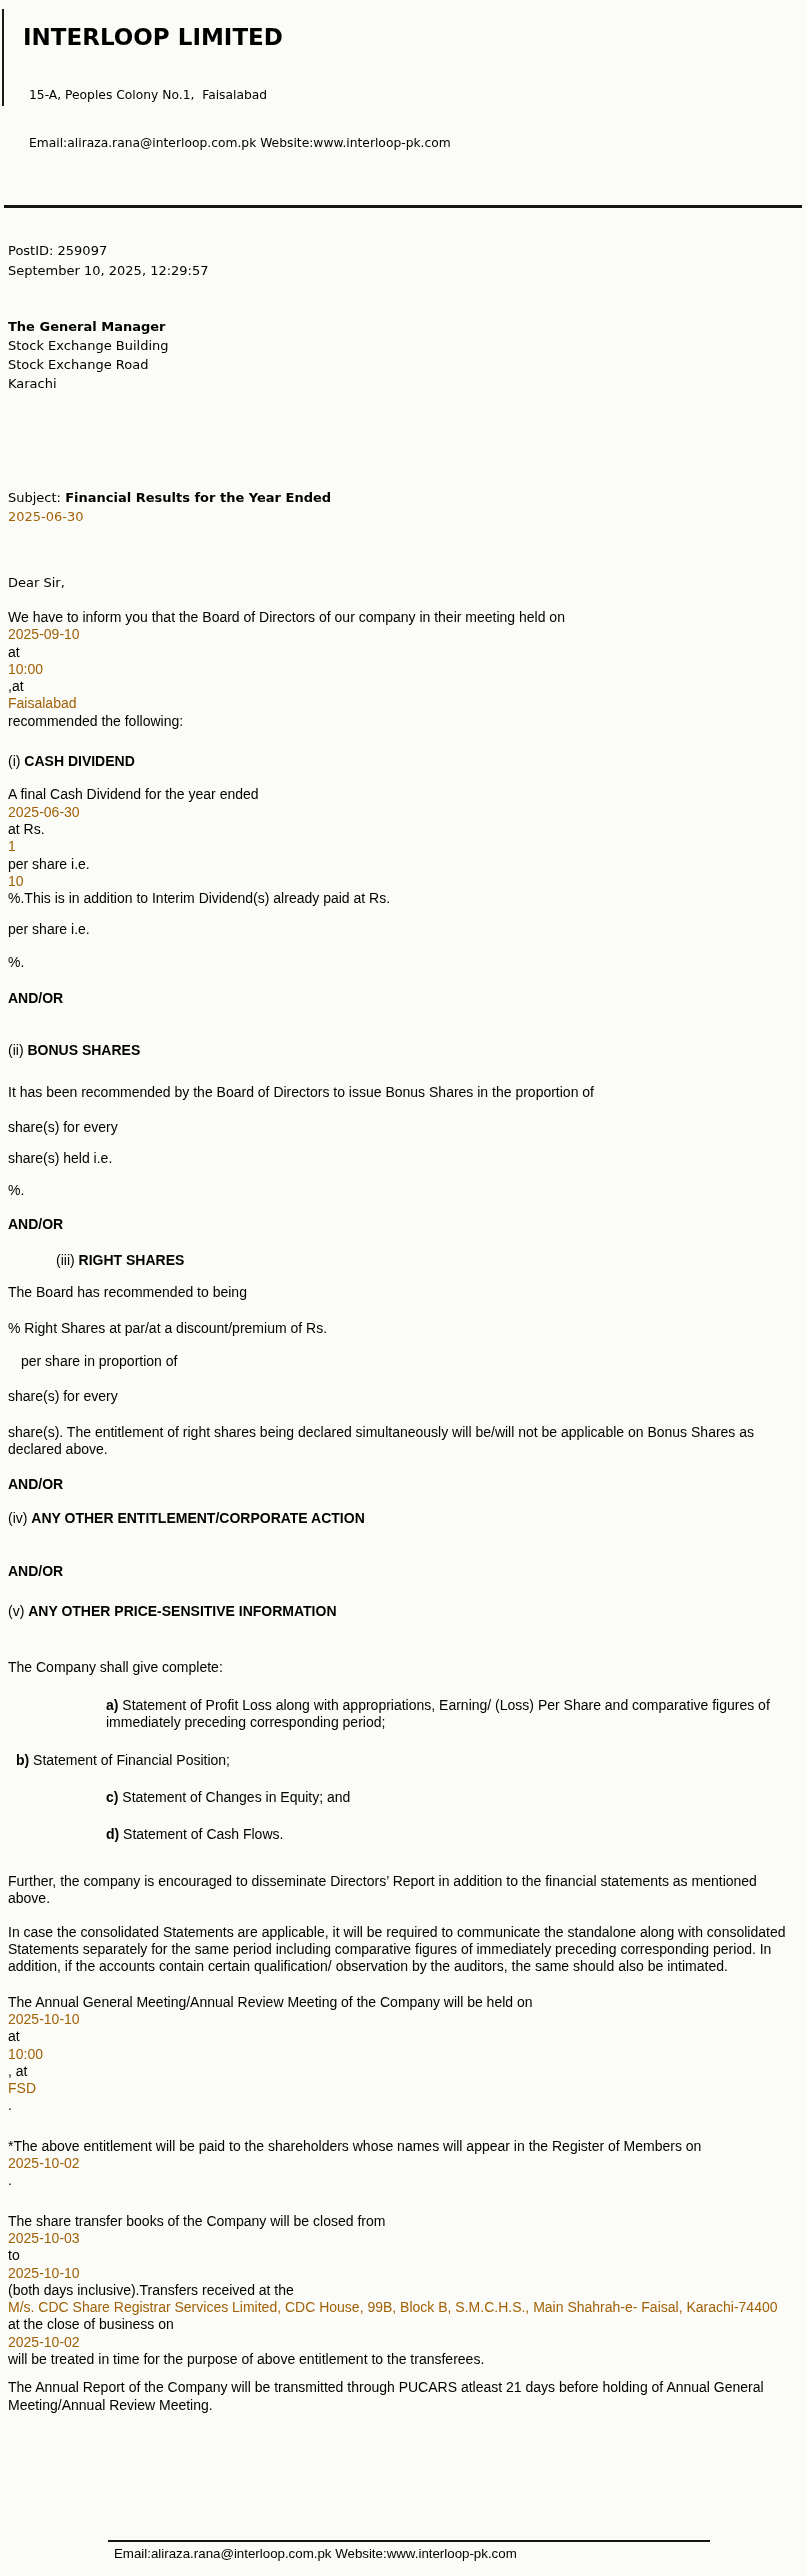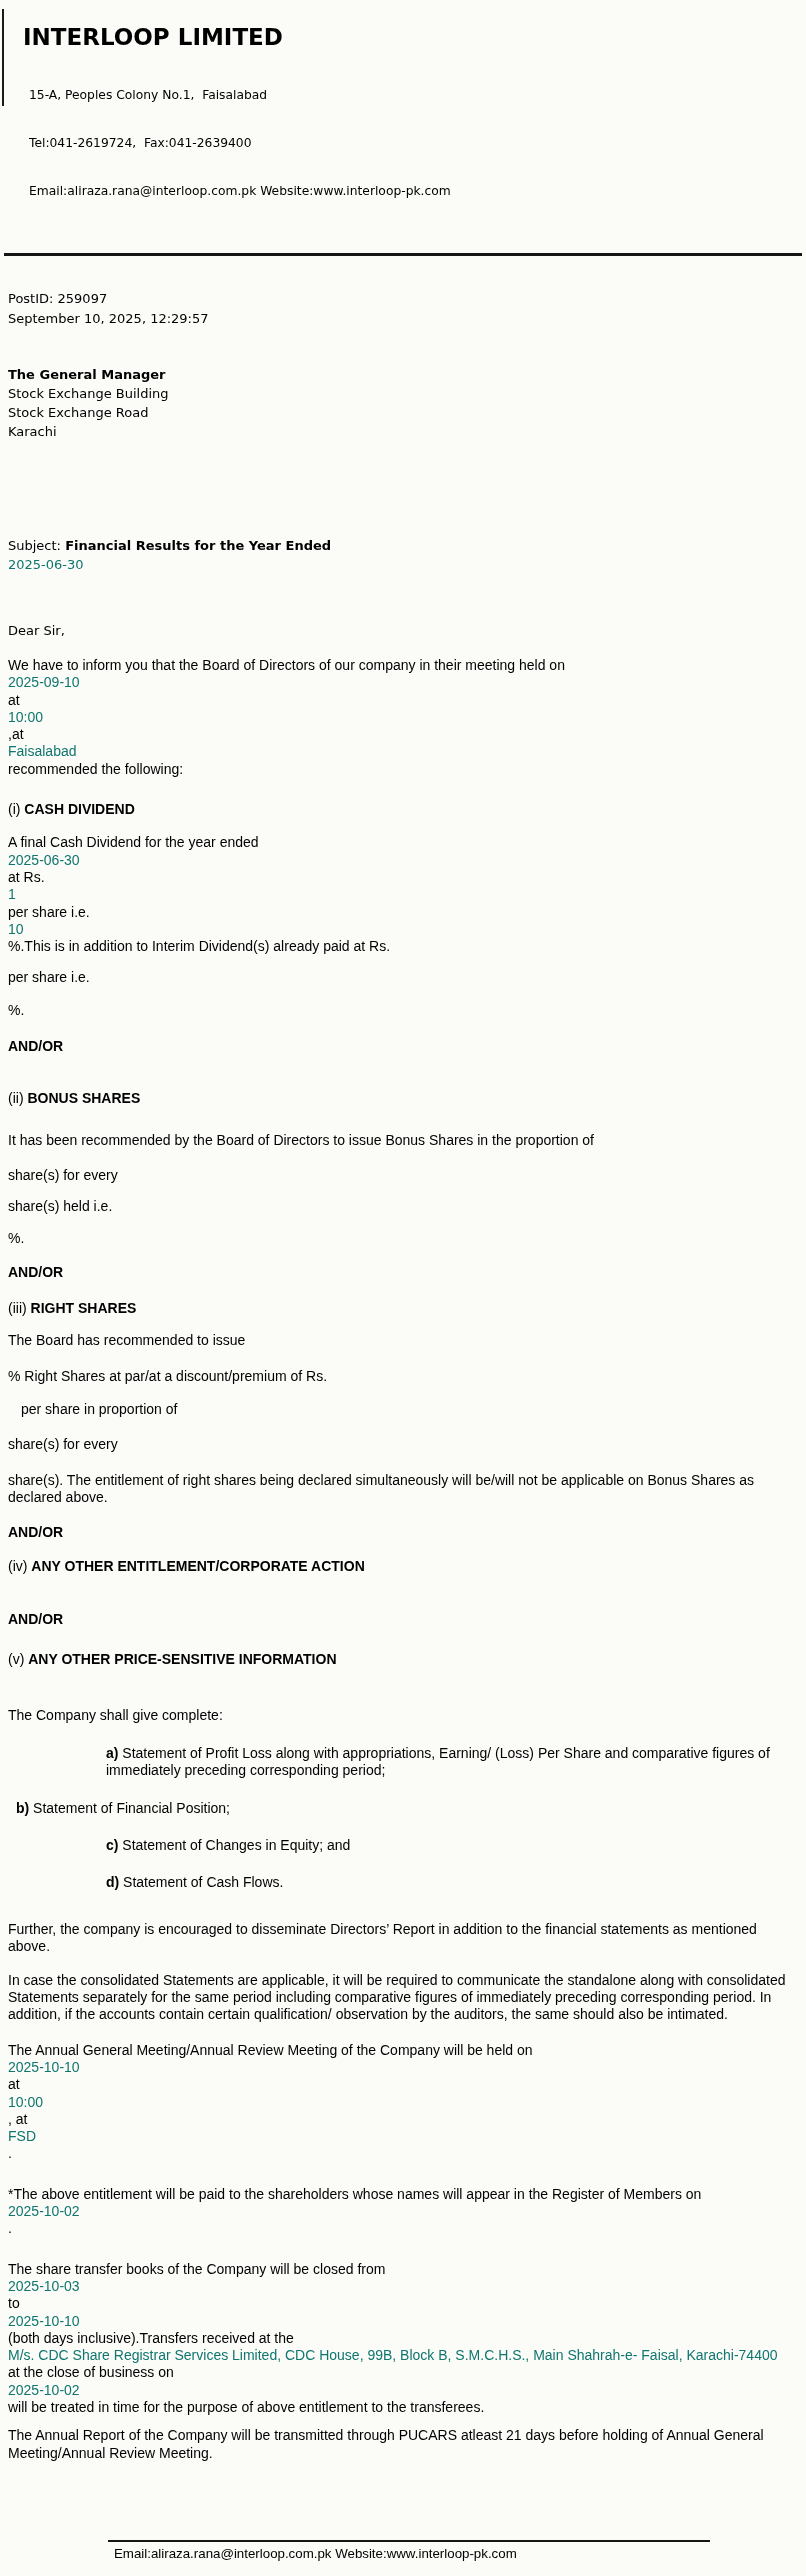--- a/index.html
+++ b/index.html
@@ -19,40 +19,39 @@
   .addressee { margin:36px 0 0 8px; font-family:"DejaVu Sans", sans-serif; font-size:13px; line-height:19px; }
   .addressee .title { font-weight:bold; }
   .subject { margin:95px 0 0 8px; font-family:"DejaVu Sans", sans-serif; font-size:13px; line-height:19px; }
   .subject .bld { font-weight:bold; }
   .salutation { margin:49px 0 0 8px; font-family:"DejaVu Sans", sans-serif; font-size:13px; line-height:16px; }
 
   
   #body-container { margin:0 12px 0 8px; font-size:14px; line-height:17.3px; }
   .bp { margin:0; }
   .bp.indent { margin-left:98px; }
-  .lnk { color:#0f766e;margin-top:18px; }
+  .lnk { color:#a16207;margin-top:18px; }
   .bld { font-weight:bold; }
 
   
   .footer {
     position:absolute; left:108px; top:2540px; width:596px;
     border-top:2px solid #151515; padding:4px 0 0 6px;
     font-size:13.3px; line-height:16px;
   }
 </style>
 </head>
 <body>
 
 <div class="left-edge-rule"></div>
 
 <div class="letterhead">
   <div class="company">INTERLOOP LIMITED</div>
   <div class="addr">
     <div>15-A, Peoples Colony No.1,  Faisalabad</div>
-    <div>Tel:041-2619724,  Fax:041-2639400</div>
     <div>Email:aliraza.rana@interloop.com.pk Website:www.interloop-pk.com</div>
   </div>
 </div>
 
 <div class="rule-top"></div>
 
 <div class="meta">
   <div>PostID: 259097</div>
   <div>September 10, 2025, 12:29:57</div>
 </div>
@@ -77,22 +76,22 @@
     <p class="bp" style="margin-top: 16px;"><span>A final Cash Dividend for the year ended</span><br><span class="lnk">2025-06-30</span><br><span>at Rs.</span><br><span class="lnk">1</span><br><span>per share i.e.</span><br><span class="lnk">10</span><br><span>%.This is in addition to Interim Dividend(s) already paid at Rs.</span></p>
     <p class="bp" style="margin-top: 14px;"><span>per share i.e.</span></p>
     <p class="bp" style="margin-top: 15px;"><span>%.</span></p>
     <p class="bp" style="margin-top: 19px;"><span class="bld">AND/OR</span></p>
     <p class="bp" style="margin-top: 35px;"><span>(ii) </span><span class="bld">BONUS SHARES</span></p>
     <p class="bp" style="margin-top: 24px;"><span>It has been recommended by the Board of Directors to issue Bonus Shares in the proportion of</span></p>
     <p class="bp" style="margin-top: 18px;"><span>share(s) for every</span></p>
     <p class="bp" style="margin-top: 14px;"><span>share(s) held i.e.</span></p>
     <p class="bp" style="margin-top: 14px;"><span>%.</span></p>
     <p class="bp" style="margin-top: 17px;"><span class="bld">AND/OR</span></p>
-    <p class="bp" style="margin-top: 19px;"><span>(iii) </span><span class="bld">RIGHT SHARES</span></p>
-    <p class="bp" style="margin-top: 15px;"><span>The Board has recommended to issue</span></p>
+    <p class="bp" style="margin-top: 19px; margin-left: 48px;"><span>(iii) </span><span class="bld">RIGHT SHARES</span></p>
+    <p class="bp" style="margin-top: 15px;"><span>The Board has recommended to being</span></p>
     <p class="bp" style="margin-top: 18px;"><span>% Right Shares at par/at a discount/premium of Rs.</span></p>
     <p class="bp" style="margin-top: 16px; padding-left: 13px;"><span>per share in proportion of</span></p>
     <p class="bp" style="margin-top: 18px;"><span>share(s) for every</span></p>
     <p class="bp" style="margin-top: 18px;"><span>share(s). The entitlement of right shares being declared simultaneously will be/will not be applicable on Bonus Shares as declared above.</span></p>
     <p class="bp" style="margin-top: 18px;"><span class="bld">AND/OR</span></p>
     <p class="bp" style="margin-top: 16px;"><span>(iv) </span><span class="bld">ANY OTHER ENTITLEMENT/CORPORATE ACTION</span></p>
     <p class="bp" style="margin-top: 36px;"><span class="bld">AND/OR</span></p>
     <p class="bp" style="margin-top: 23px;"><span>(v) </span><span class="bld">ANY OTHER PRICE-SENSITIVE INFORMATION</span></p>
     <p class="bp" style="margin-top: 39px;"><span>The Company shall give complete:</span></p>
     <p class="bp indent" style="margin-top: 20px;"><span class="bld">a)</span><span> Statement of Profit Loss along with appropriations, Earning/ (Loss) Per Share and comparative figures of immediately preceding corresponding period;</span></p>

